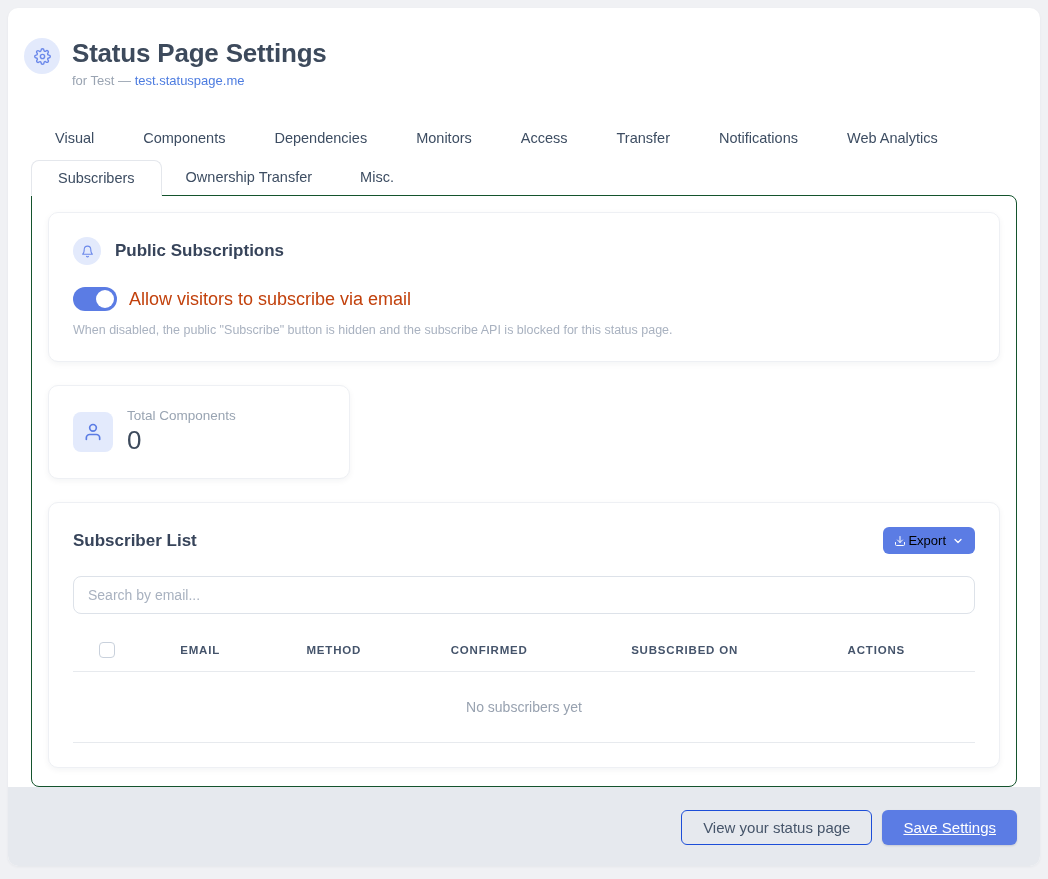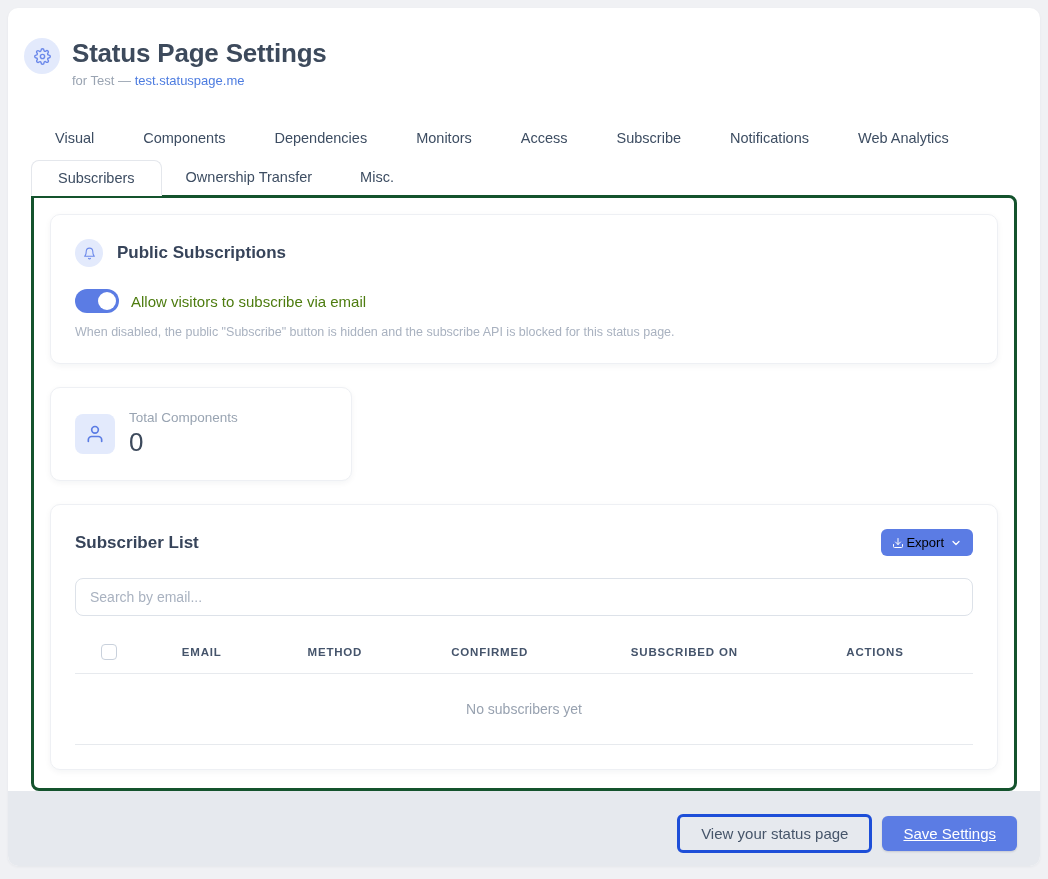--- a/index.html
+++ b/index.html
@@ -38,21 +38,21 @@
   .tabs-row1 .tab { cursor: pointer; white-space: nowrap; }
   .tabs-row2 { display: flex; margin: 14px 0 0 23px; font-size: 14.5px; color: #3d4d62; }
   .tabs-row2 .tab { line-height: 34px; padding: 0 24px; cursor: pointer; white-space: nowrap; }
   .tabs-row2 .tab.active {
     border: 1px solid #e4e7ec; border-bottom: 1px solid #ffffff;
     border-radius: 8px 8px 0 0; background: #ffffff;
     padding: 0 26px; position: relative; z-index: 1; margin-bottom: -1px;
   }
   
   .panel {
-    margin: 0 23px; border: 3px solid #14532d;
+    margin: 0 23px; border: 1px solid #14532d;
     border-radius: 0 8px 8px 8px; padding: 16px 16px 18px;
     background: #ffffff;
   }
   .inner-card {
     background: #ffffff; border: 1px solid #eef0f4; border-radius: 10px;
     box-shadow: 0 2px 6px rgba(20,30,60,0.05);
   }
   
   .card-public { padding: 24px; margin-bottom: 23px; }
   .section-head { display: flex; align-items: center; gap: 14px; }
@@ -60,21 +60,21 @@
   .section-title { font-size: 17px; font-weight: 600; color: #37445a; }
   .toggle-row { display: flex; align-items: center; margin-top: 22px; }
   .toggle {
     width: 44px; height: 24px; border-radius: 12px; background: #5b7ce4;
     position: relative; cursor: pointer; flex-shrink: 0;
   }
   .toggle .knob {
     position: absolute; top: 3px; right: 3px; width: 18px; height: 18px;
     border-radius: 50%; background: #ffffff;
   }
-  .toggle-label { margin-left: 12px; font-size: 15px; color: #4d7c0f; }
+  .toggle-label { margin-left: 12px; font-size: 18px; color: #c2410c; }
   .helper-text { margin-top: 12px; font-size: 12.5px; color: #a9b2c0; }
   
   .card-stat { width: 302px; padding: 22px 24px; margin-bottom: 23px; display: flex; gap: 14px; align-items: center; }
   .icon-square {
     width: 40px; height: 40px; border-radius: 8px; background: #e3eafc;
     display: flex; align-items: center; justify-content: center; flex-shrink: 0;
   }
   .icon-square svg { stroke: #5b7ce4; }
   .stat-label { font-size: 13.5px; color: #99a4b2; }
   .stat-value { font-size: 26px; color: #3d4a5c; margin-top: 2px; font-weight: 500; }
@@ -108,21 +108,21 @@
     text-align: center; padding: 27px 0; font-size: 14px; color: #98a2b0;
     border-bottom: 1px solid #e7eaee;
   }
   
   .spacer { flex: 1; }
   .footer {
     background: #e6e9ee; display: flex; justify-content: flex-end; align-items: center;
     gap: 10px; padding: 23px;
   }
   .view-btn {
-    background: transparent; border: 3px solid #1d4ed8; border-radius: 6px;
+    background: transparent; border: 1px solid #1d4ed8; border-radius: 6px;
     color: #46556a; font-size: 15px; padding: 8px 21px; cursor: pointer; font-family: inherit;
   }
   .save-btn {
     background: #5b7ce4; border: none; border-radius: 6px;
     color: #ffffff; font-size: 15px; padding: 9px 21px; cursor: pointer; font-family: inherit;
     box-shadow: 0 1px 2px rgba(20,30,60,0.15);
     text-decoration: underline;
   }
 </style>
 </head>
@@ -142,21 +142,21 @@
       <div class="page-subtitle"><span>for Test — </span><a href="#">test.statuspage.me</a></div>
     </div>
   </div>
 
   <div class="tabs-row1">
     <div class="tab">Visual</div>
     <div class="tab">Components</div>
     <div class="tab">Dependencies</div>
     <div class="tab">Monitors</div>
     <div class="tab">Access</div>
-    <div class="tab">Subscribe</div>
+    <div class="tab">Transfer</div>
     <div class="tab">Notifications</div>
     <div class="tab">Web Analytics</div>
   </div>
 
   <div class="tabs-row2">
     <div class="tab active">Subscribers</div>
     <div class="tab">Ownership Transfer</div>
     <div class="tab">Misc.</div>
   </div>
 

